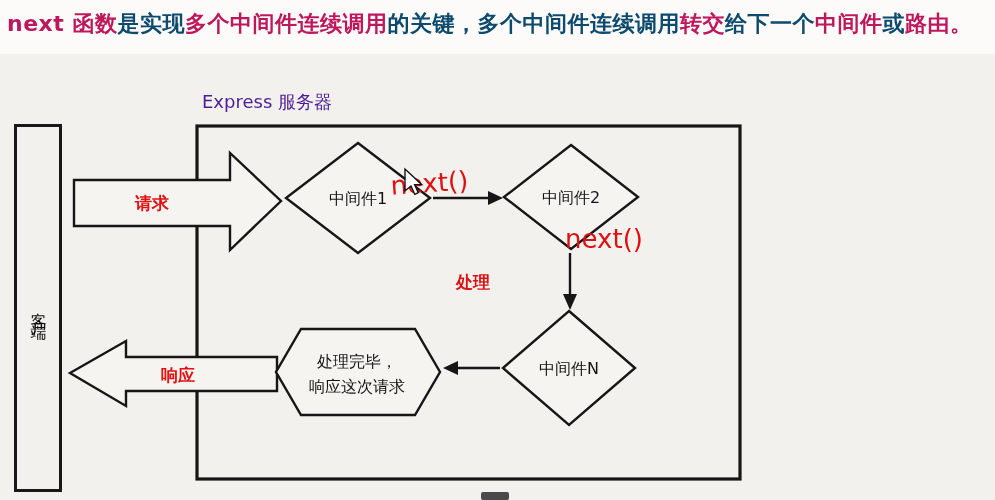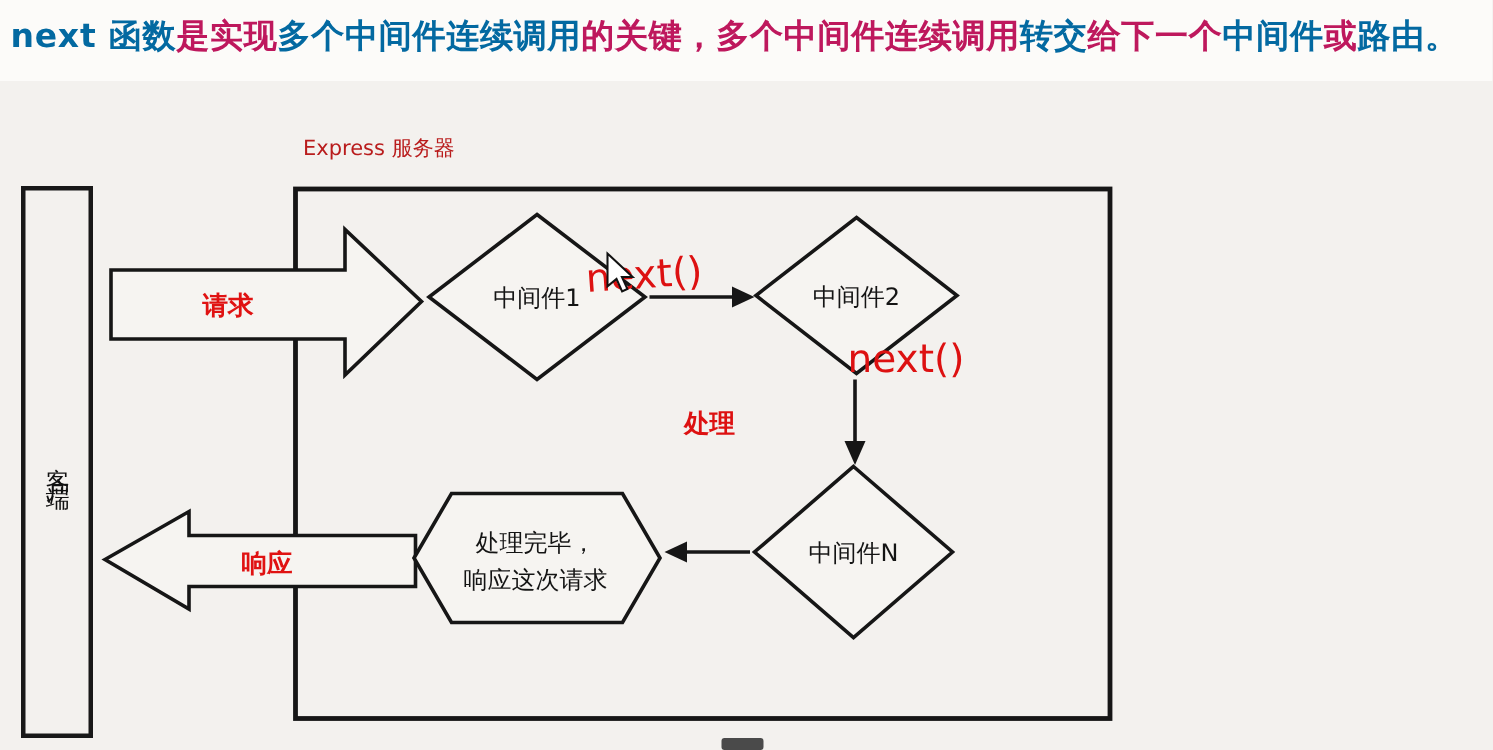--- a/index.html
+++ b/index.html
@@ -12,25 +12,25 @@
   }
   .top-strip {
     position:absolute; left:0; top:0; width:995px; height:54px;
     background:#fcfbf9;
   }
   .heading {
     position:absolute; left:7px; top:9px;
     font-size:22px; font-weight:700; color:#1c1c1c;
     white-space:nowrap; letter-spacing:0.5px;
   }
-  .heading .seg-red { color:#0369a1; }
-  .heading .seg-dark { color:#be185d; }
+  .heading .seg-red { color:#be185d; }
+  .heading .seg-dark { color:#0c4a6e; }
   .express-label {
     position:absolute; left:202px; top:90px;
-    font-size:14px; color:#b91c1c;
+    font-size:18px; color:#4c1d95;
   }
   .client-box {
     position:absolute; left:14px; top:124px; width:48px; height:368px;
     border:3px solid #181818;
     display:flex; align-items:center; justify-content:center;
     background:transparent;
   }
   .client-text {
     writing-mode:vertical-rl; text-orientation:upright;
     font-size:16px; color:#111; letter-spacing:6px; font-weight:500;

